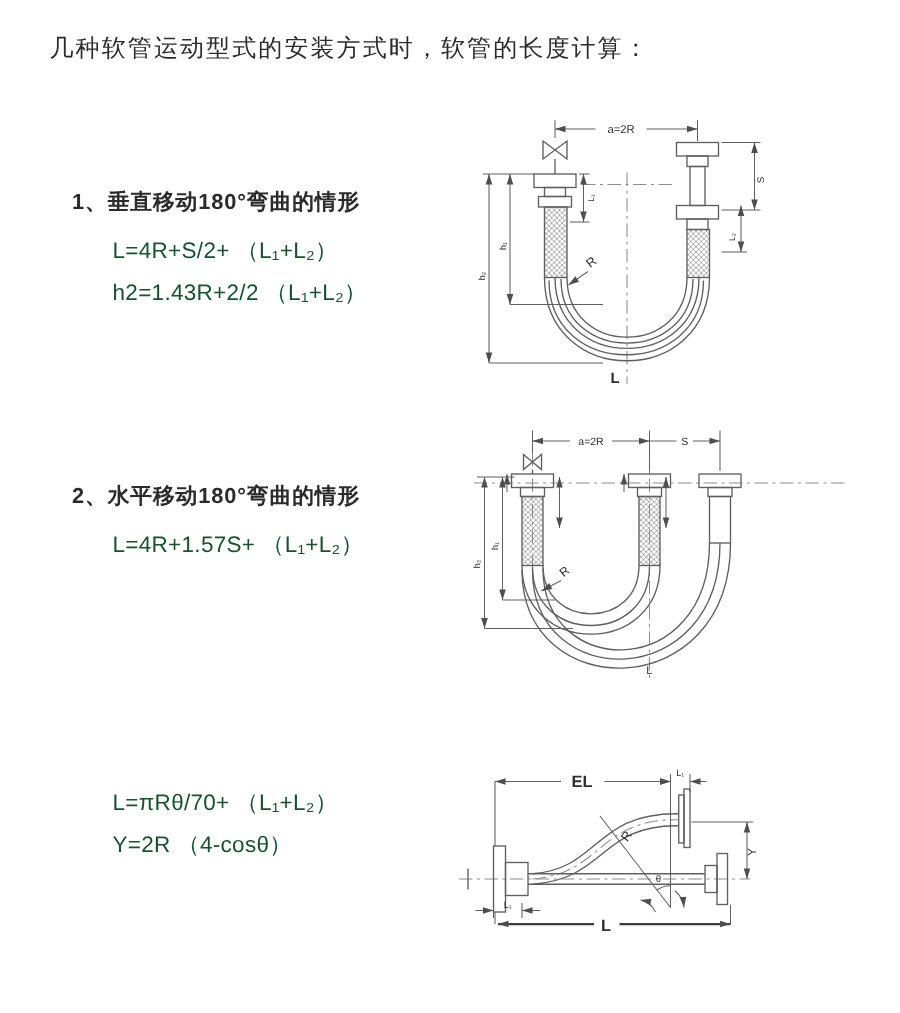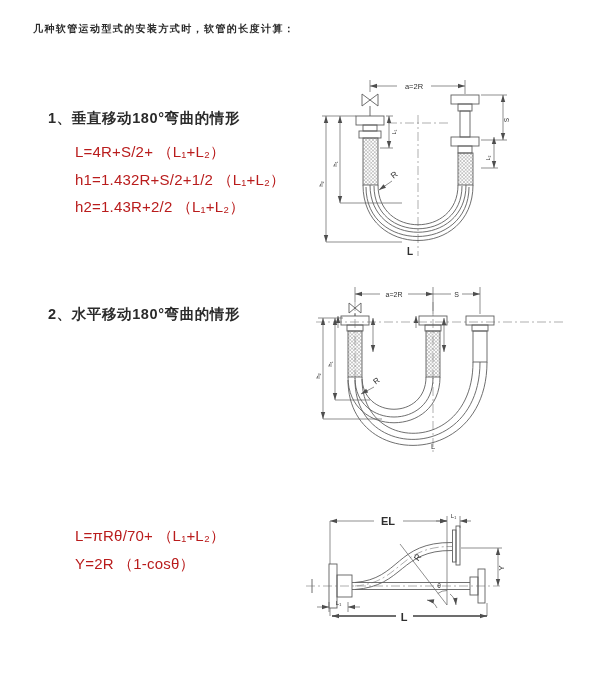--- a/index.html
+++ b/index.html
@@ -4,58 +4,58 @@
 <style>
   html,body{margin:0;padding:0;}
   body{
     width:600px;height:675px;background:#ffffff;
     font-family:"Liberation Sans","DejaVu Sans",sans-serif;
     color:#2b2b2b;position:relative;overflow:hidden;
   }
   .page{position:absolute;inset:0;background:#fff;}
   .title{
     position:absolute;left:33px;top:22px;
-    font-size:10px;font-weight:700;letter-spacing:1.4px;white-space:nowrap;
+    font-size:16px;font-weight:400;letter-spacing:1.4px;white-space:nowrap;
   }
   .sec{position:absolute;white-space:nowrap;}
-  .sec .h{font-size:14.5px;font-weight:700;letter-spacing:0.6px;margin:0 0 10px 0;}
+  .sec .h{font-size:14.5px;font-weight:700;letter-spacing:0.6px;margin:16px 0 10px 0;}
   .sec .f{
     font-size:15px;font-weight:500;margin-left:27px;height:27.5px;line-height:27.5px;
-    letter-spacing:0.2px;color:#b91c1c;
+    letter-spacing:0.2px;color:#14532d;
   }
   .dwg{position:absolute;}
   
   .s{stroke:#5f5f5f;fill:none;stroke-width:0.9;}
   .dim{stroke:#606060;fill:none;stroke-width:0.7;}
   .dimb{stroke:#3c3c3c;fill:none;stroke-width:1.5;}
   .cl{stroke:#8c8c8c;fill:none;stroke-width:0.7;stroke-dasharray:9 3 2 3;}
   .lbl{fill:#2f2f2f;font-family:"Liberation Sans","DejaVu Sans",sans-serif;}
   .bg{fill:#ffffff;stroke:none;}
 </style>
 </head>
 <body>
 
 <div class="page">
 
   <div class="title">几种软管运动型式的安装方式时，软管的长度计算：</div>
 
   <section class="sec" style="left:48px;top:109px;">
     <div class="h">1、垂直移动180°弯曲的情形</div>
     <div class="f">L=4R+S/2+ （L₁+L₂）</div>
-    <div class="f">h1=1.432R+S/2+1/2 （L₁+L₂）</div>
     <div class="f">h2=1.43R+2/2 （L₁+L₂）</div>
   </section>
 
   <section class="sec" style="left:48px;top:305px;">
     <div class="h">2、水平移动180°弯曲的情形</div>
+    <div class="f">L=4R+1.57S+ （L₁+L₂）</div>
   </section>
 
   <section class="sec" style="left:48px;top:522px;">
     <div class="f">L=πRθ/70+ （L₁+L₂）</div>
-    <div class="f">Y=2R （1-cosθ）</div>
+    <div class="f">Y=2R （4-cosθ）</div>
   </section>
 
   <svg class="dwg" style="left:310px;top:70px;" width="250" height="190" viewBox="0 0 250 190">
     <defs>
       <pattern id="hp1" width="3.5" height="3.5" patternUnits="userSpaceOnUse">
         <path d="M0,3.5L3.5,0M0,0L3.5,3.5" stroke="#8a8a8a" stroke-width="0.45"></path>
       </pattern>
       <marker id="ar1" markerWidth="9" markerHeight="7" refX="7.5" refY="3" orient="auto-start-reverse" markerUnits="userSpaceOnUse">
         <path d="M0.5,0.8L7.5,3L0.5,5.2Z" fill="#4e4e4e"></path>
       </marker>

